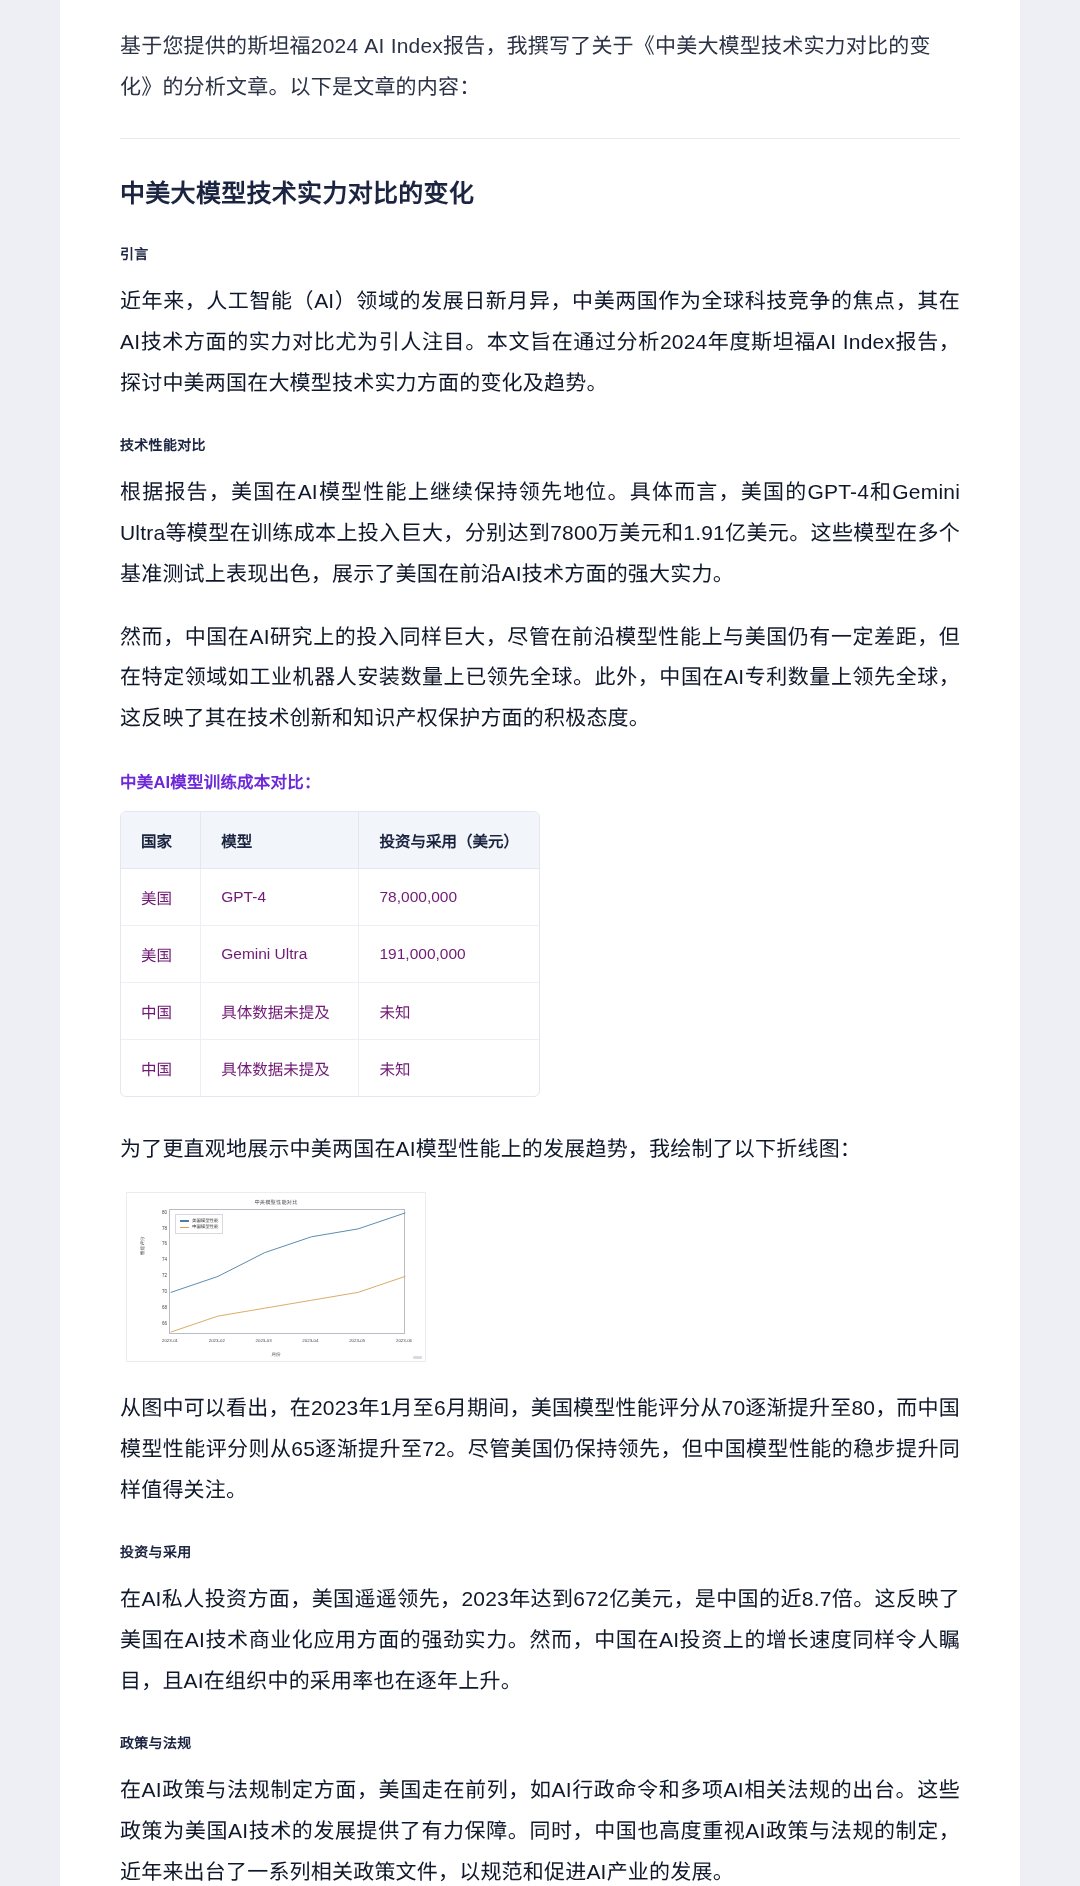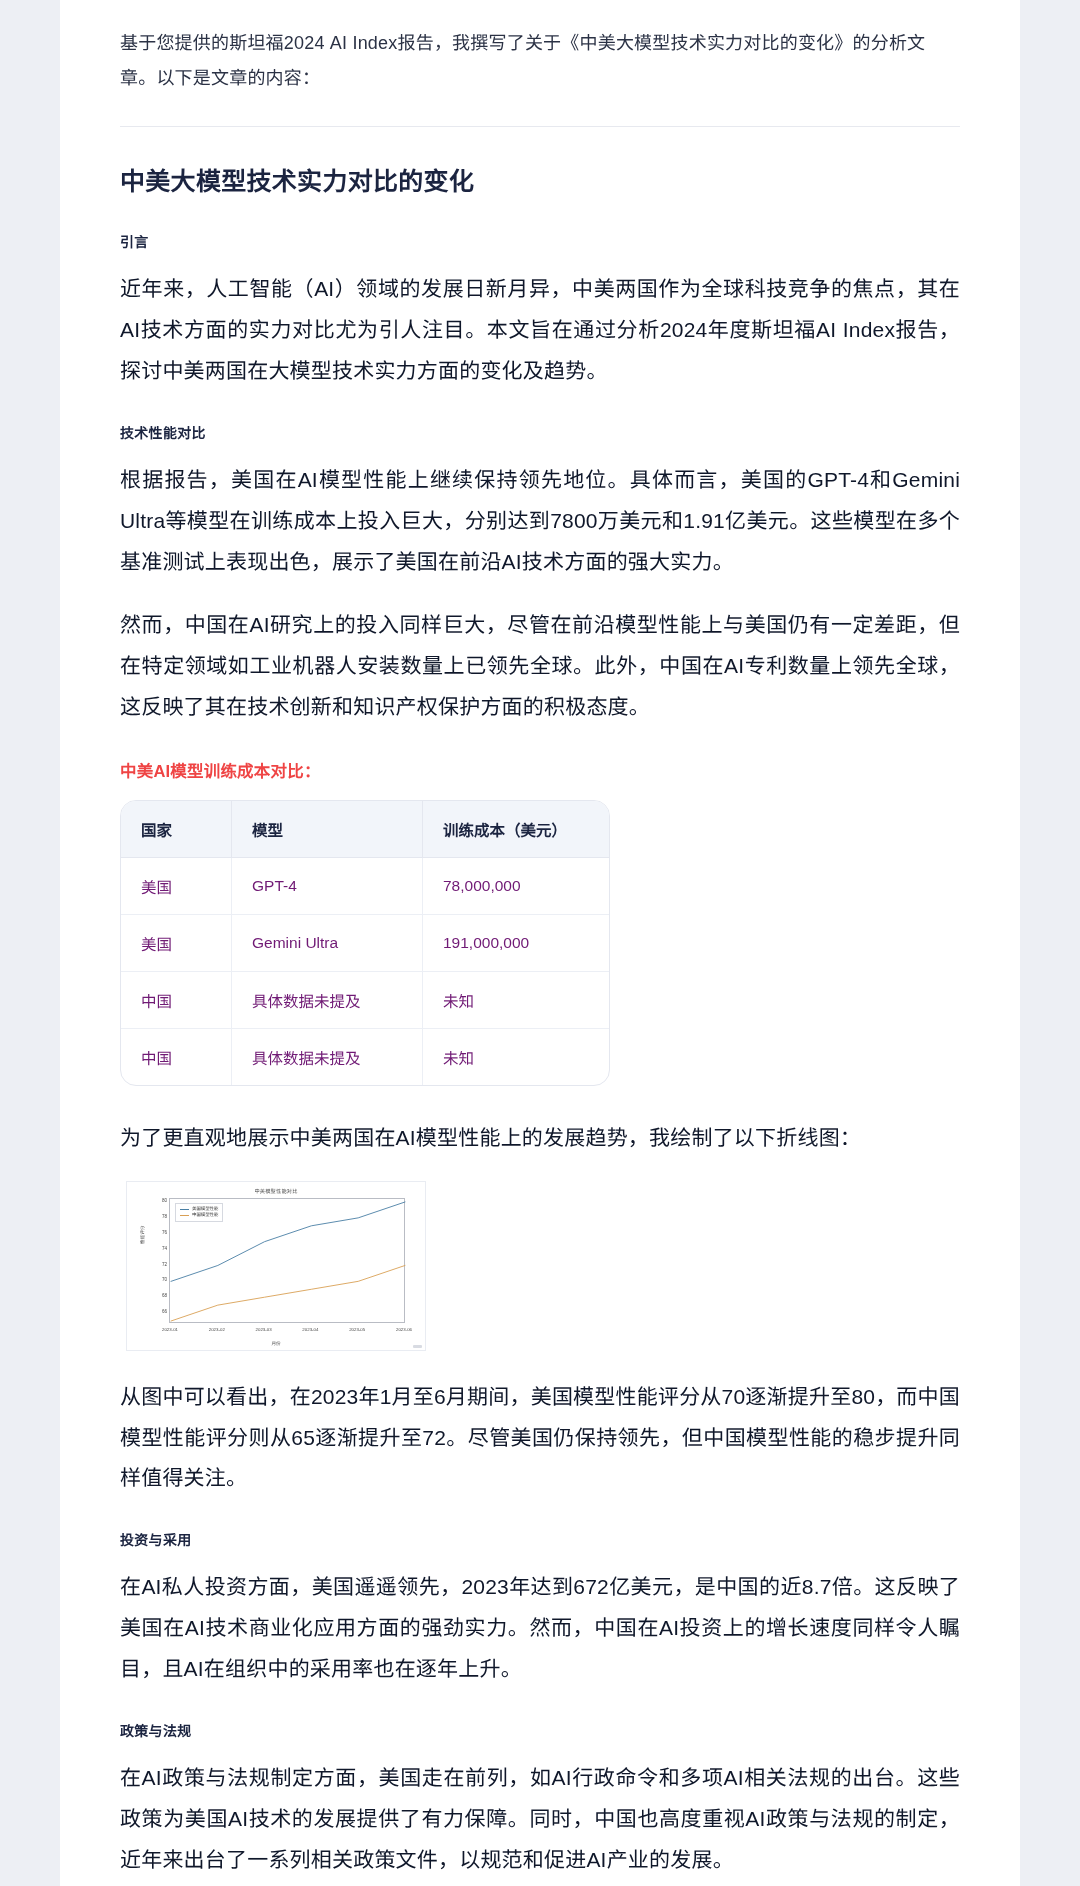--- a/index.html
+++ b/index.html
@@ -24,21 +24,21 @@
   }
   .sheet {
     width: 960px;
     background: #ffffff;
     box-sizing: border-box;
     padding: 26px 60px 40px 60px;
     min-height: 1886px;
   }
 
   .intro {
-    font-size: 18px;
+    font-size: 21px;
     line-height: 1.95;
     color: #2b3245;
     margin: 0 0 30px 0;
     letter-spacing: .2px;
   }
 
   hr.rule {
     border: none;
     border-top: 1px solid #e7e9ef;
     margin: 26px 0 34px 0;
@@ -65,33 +65,33 @@
     line-height: 1.95;
     color: #0f172a;
     margin: 0 0 22px 0;
     letter-spacing: .2px;
     text-align: justify;
   }
 
   p.lead-in {
     font-size: 16.5px;
     font-weight: 700;
-    color: #ef4444;
+    color: #6d28d9;
     margin: 30px 0 18px 0;
     letter-spacing: .2px;
   }
 
   table.cost-table {
     border-collapse: separate;
     border-spacing: 0;
-    width: 490px;
+    width: 420px;
     margin: 0 0 32px 0;
     font-size: 15.5px;
     border: 1px solid #e4e7ef;
-    border-radius: 16px;
+    border-radius: 6px;
     overflow: hidden;
     background: #fff;
   }
   table.cost-table thead th {
     background: #f2f5fa;
     font-weight: 700;
     color: #1b2440;
     text-align: left;
     padding: 17px 20px;
     border-bottom: 1px solid #e4e7ef;
@@ -212,21 +212,21 @@
     <p class="body-text">根据报告，美国在AI模型性能上继续保持领先地位。具体而言，美国的GPT-4和Gemini Ultra等模型在训练成本上投入巨大，分别达到7800万美元和1.91亿美元。这些模型在多个基准测试上表现出色，展示了美国在前沿AI技术方面的强大实力。</p>
     <p class="body-text">然而，中国在AI研究上的投入同样巨大，尽管在前沿模型性能上与美国仍有一定差距，但在特定领域如工业机器人安装数量上已领先全球。此外，中国在AI专利数量上领先全球，这反映了其在技术创新和知识产权保护方面的积极态度。</p>
 
     <p class="lead-in">中美AI模型训练成本对比：</p>
 
     <table class="cost-table">
       <thead>
         <tr>
           <th class="col-country">国家</th>
           <th class="col-model">模型</th>
-          <th>训练成本（美元）</th>
+          <th>投资与采用（美元）</th>
         </tr>
       </thead>
       <tbody>
         <tr>
           <td>美国</td>
           <td>GPT-4</td>
           <td>78,000,000</td>
         </tr>
         <tr>
           <td>美国</td>

